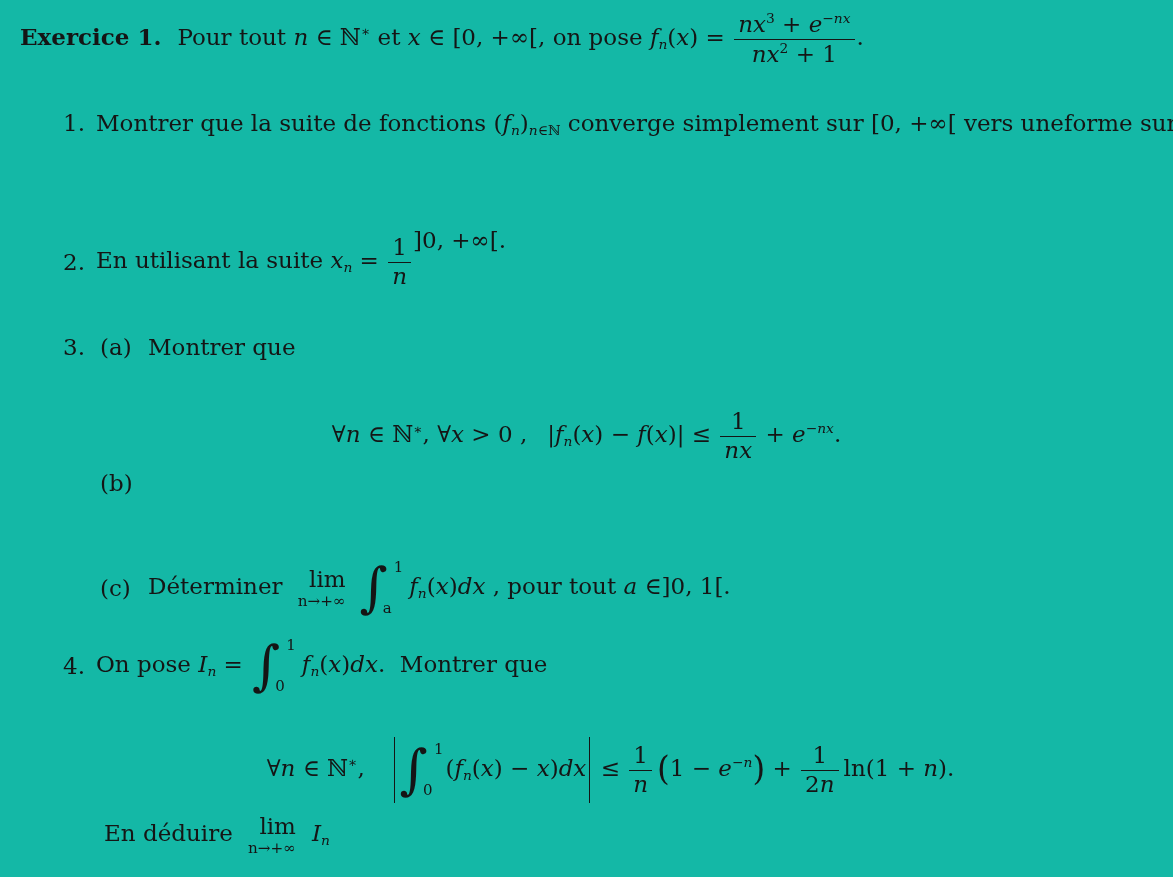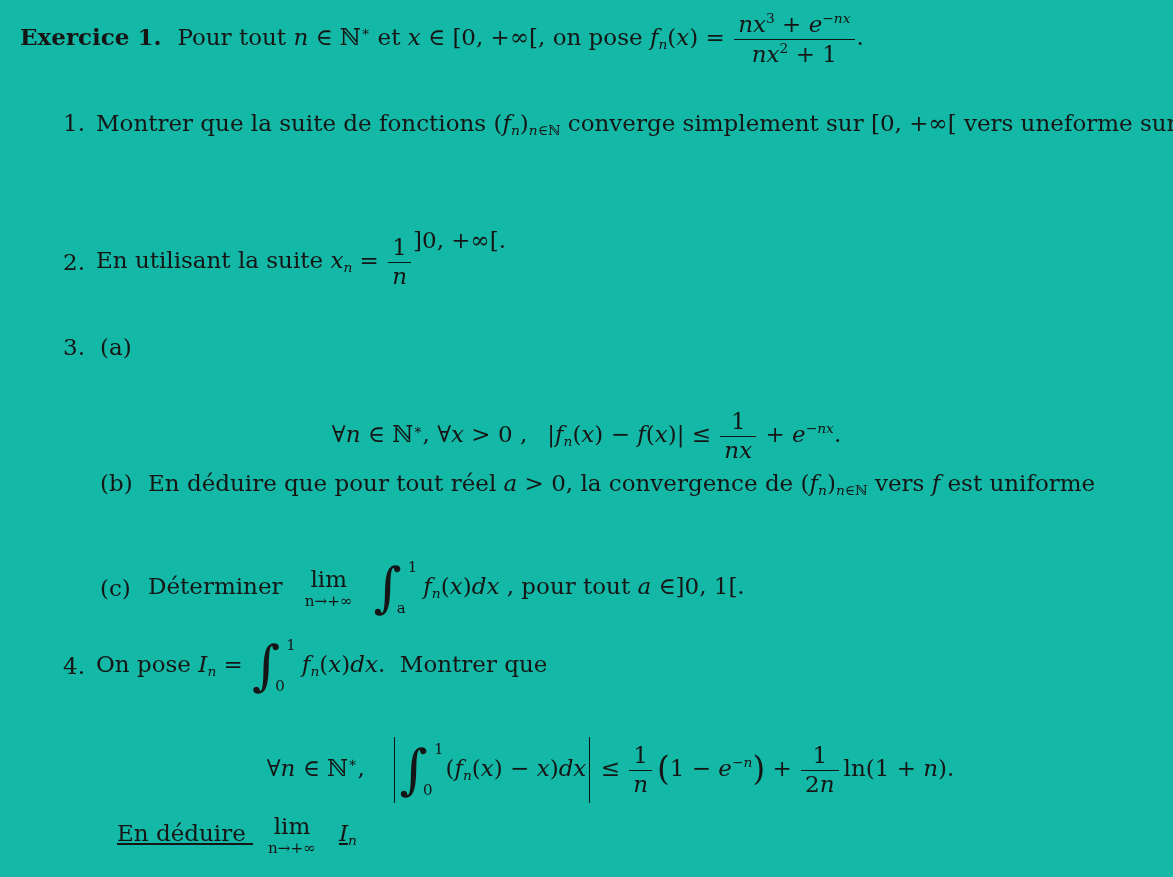--- a/index.html
+++ b/index.html
@@ -37,21 +37,21 @@
   .frac{display:inline-flex;flex-direction:column;align-items:center;vertical-align:middle;margin:0 2px;line-height:1.15;}
   .fn,.fd{padding:0 4px;white-space:pre;line-height:1.2;}
   .fbar{align-self:stretch;height:0;border-top:1.6px solid #151515;}
   
   .bigint{display:inline-flex;align-items:center;vertical-align:middle;margin:0 2px;}
   .ig{font-size:54px;line-height:56px;font-family:"DejaVu Serif","DejaVu Sans",serif;}
   .il{display:inline-flex;flex-direction:column;justify-content:space-between;height:56px;font-size:15px;line-height:15px;}
   .it{margin-left:6px;}
   .ib{margin-left:-5px;}
   
-  .limstack{display:inline-flex;flex-direction:column;align-items:center;vertical-align:middle;margin:0 15px;}
+  .limstack{display:inline-flex;flex-direction:column;align-items:flex-end;vertical-align:middle;margin:0 8px;}
   .lt{line-height:24px;}
   .lb{font-size:66%;line-height:16px;margin-top:2px;}
   
   .vbar{display:inline-block;width:0;border-left:1.9px solid #151515;vertical-align:middle;margin:0 3px;}
 </style>
 </head>
 <body>
 
 <div class="page">
 
@@ -73,44 +73,44 @@
       <div class="row" style="height:64px;justify-content:flex-end;">
         <span class="mrow"><span class="r">En utilisant la suite </span><span class="i">x</span><span class="i sub">n</span><span class="r"> = </span><span class="frac"><span class="fn"><span class="r">1</span></span><span class="fbar"></span><span class="fd"><span class="i">n</span></span></span></span>
       </div>
       <div class="line" style="line-height:28px;margin-top:-4px;"><span class="r">]0, +∞[.</span></div>
     </div>
   </div>
 
   <div class="abs item" style="left:63px;top:332px;">
     <span class="marker m37" style="line-height:30px;">3.</span>
     <span class="marker m48" style="line-height:30px;">(a)</span>
+    <div class="line" style="line-height:30px;"><span class="r">Montrer que</span></div>
   </div>
 
   <div class="abs row center" style="top:400px;height:72px;">
     <span class="mrow"><span class="r">∀</span><span class="i">n</span><span class="r"> ∈ ℕ</span><span class="sup">∗</span><span class="r">, ∀</span><span class="i">x</span><span class="r"> &gt; 0 ,</span><span class="sp" style="width: 20px;"></span><span class="r">|</span><span class="i">f</span><span class="i sub">n</span><span class="r">(</span><span class="i">x</span><span class="r">) − </span><span class="i">f</span><span class="r">(</span><span class="i">x</span><span class="r">)| ≤ </span><span class="frac"><span class="fn"><span class="r">1</span></span><span class="fbar"></span><span class="fd"><span class="i">nx</span></span></span><span class="r"> + </span><span class="i">e</span><span class="i sup">−nx</span><span class="r">.</span></span>
   </div>
 
   <div class="abs item" style="left:100px;top:461px;">
     <span class="marker m48 line line44">(b)</span>
     <div class="lines">
-      <div class="line line44"><span class="r">En déduire que pour tout réel </span><span class="i">a</span><span class="r"> &gt; 0, la convergence de (</span><span class="i">f</span><span class="i sub">n</span><span class="r">)</span><span class="i sub">n</span><span class="sub">∈ℕ</span><span class="r"> vers </span><span class="i">f</span><span class="r"> est uniforme</span></div>
     </div>
   </div>
 
   <div class="abs row" style="left:100px;top:548px;height:80px;">
     <span class="marker m48">(c)</span>
     <span class="mrow"><span class="r">Déterminer </span><span class="limstack"><span class="lt">lim</span><span class="lb">n→+∞</span></span><span class="sp" style="width: 4px;"></span><span class="bigint"><span class="ig">∫</span><span class="il"><span class="it">1</span><span class="ib">a</span></span></span><span class="sp" style="width: 4px;"></span><span class="i">f</span><span class="i sub">n</span><span class="r">(</span><span class="i">x</span><span class="r">)</span><span class="i">dx</span><span class="r"> , pour tout </span><span class="i">a</span><span class="r"> ∈]0, 1[.</span></span>
   </div>
 
   <div class="abs row" style="left:63px;top:626px;height:80px;">
     <span class="marker m33">4.</span>
     <span class="mrow"><span class="r">On pose </span><span class="i">I</span><span class="i sub">n</span><span class="r"> = </span><span class="bigint"><span class="ig">∫</span><span class="il"><span class="it">1</span><span class="ib">0</span></span></span><span class="sp" style="width: 4px;"></span><span class="i">f</span><span class="i sub">n</span><span class="r">(</span><span class="i">x</span><span class="r">)</span><span class="i">dx</span><span class="r">.  Montrer que</span></span>
   </div>
 
   <div class="abs row center" style="top:733px;height:74px;padding-left:24px;">
     <span class="mrow"><span class="r">∀</span><span class="i">n</span><span class="r"> ∈ ℕ</span><span class="sup">∗</span><span class="r">,</span><span class="sp" style="width: 26px;"></span><span class="vbar" style="height: 66px;"></span><span class="bigint"><span class="ig">∫</span><span class="il"><span class="it">1</span><span class="ib">0</span></span></span><span class="r">(</span><span class="i">f</span><span class="i sub">n</span><span class="r">(</span><span class="i">x</span><span class="r">) − </span><span class="i">x</span><span class="r">)</span><span class="i">dx</span><span class="vbar" style="height: 66px;"></span><span class="r"> ≤ </span><span class="frac"><span class="fn"><span class="r">1</span></span><span class="fbar"></span><span class="fd"><span class="i">n</span></span></span><span class="sp" style="width: 3px;"></span><span class="bigp">(</span><span class="r">1 − </span><span class="i">e</span><span class="i sup">−n</span><span class="bigp">)</span><span class="r"> + </span><span class="frac"><span class="fn"><span class="r">1</span></span><span class="fbar"></span><span class="fd"><span class="r">2</span><span class="i">n</span></span></span><span class="sp" style="width: 3px;"></span><span class="r">ln(1 + </span><span class="i">n</span><span class="r">).</span></span>
   </div>
 
-  <div class="abs row" style="left:117px;top:810px;height:50px;text-decoration:underline;">
+  <div class="abs row" style="left:104px;top:810px;height:50px;">
     <span class="mrow"><span class="r">En déduire </span><span class="limstack"><span class="lt">lim</span><span class="lb">n→+∞</span></span><span class="sp" style="width: 8px;"></span><span class="i">I</span><span class="i sub">n</span></span>
   </div>
 
 </div>
 
 </body></html>

